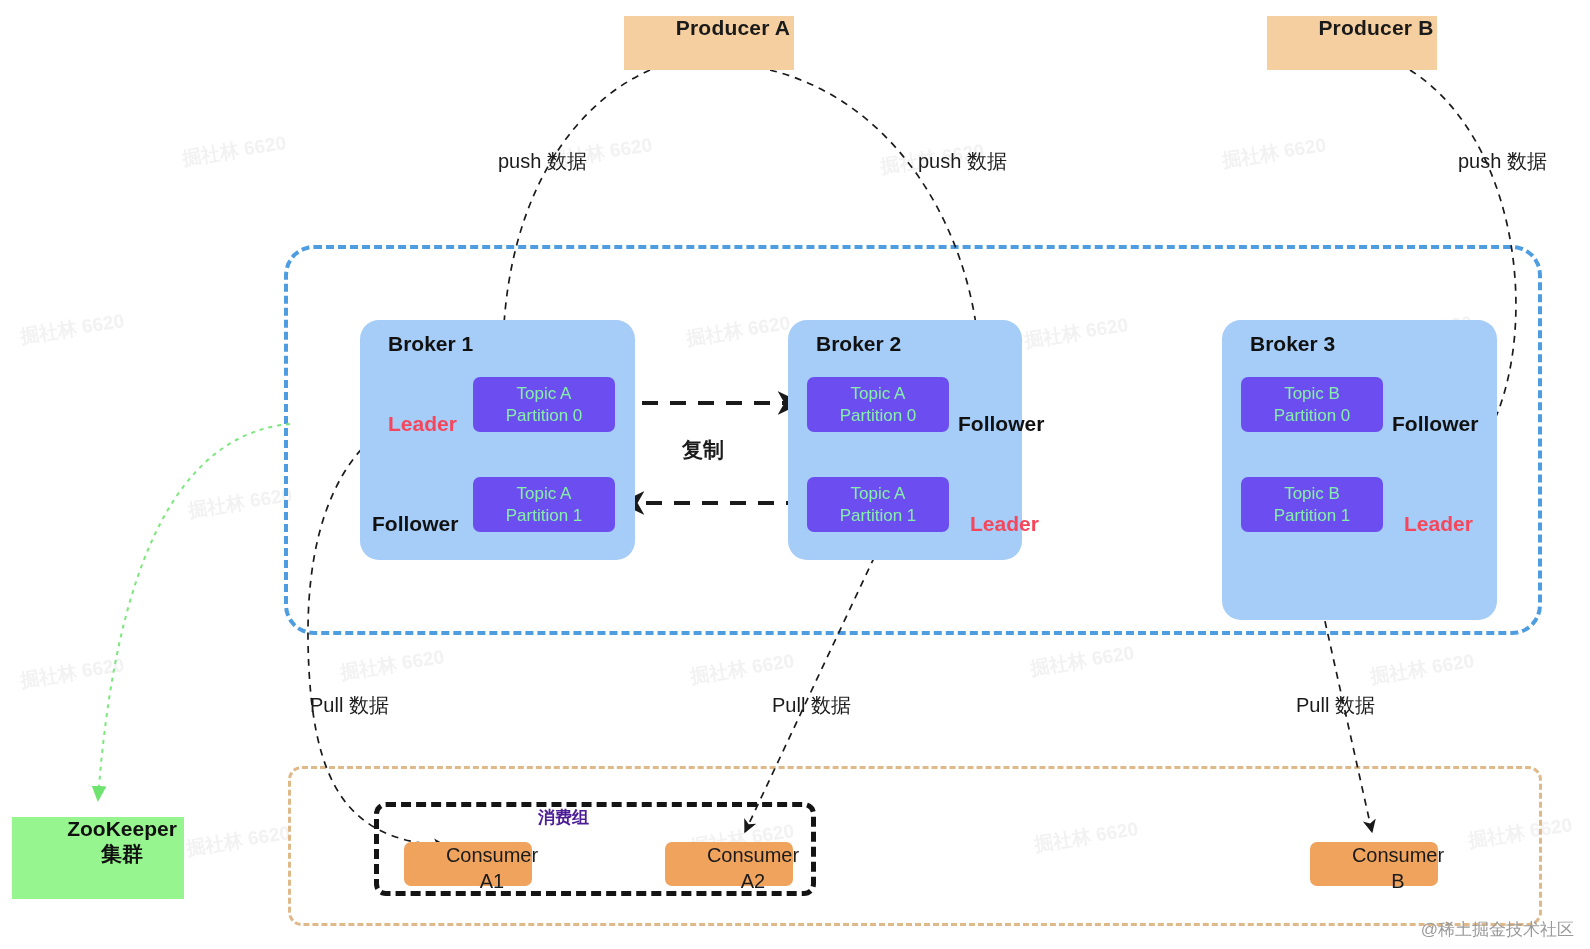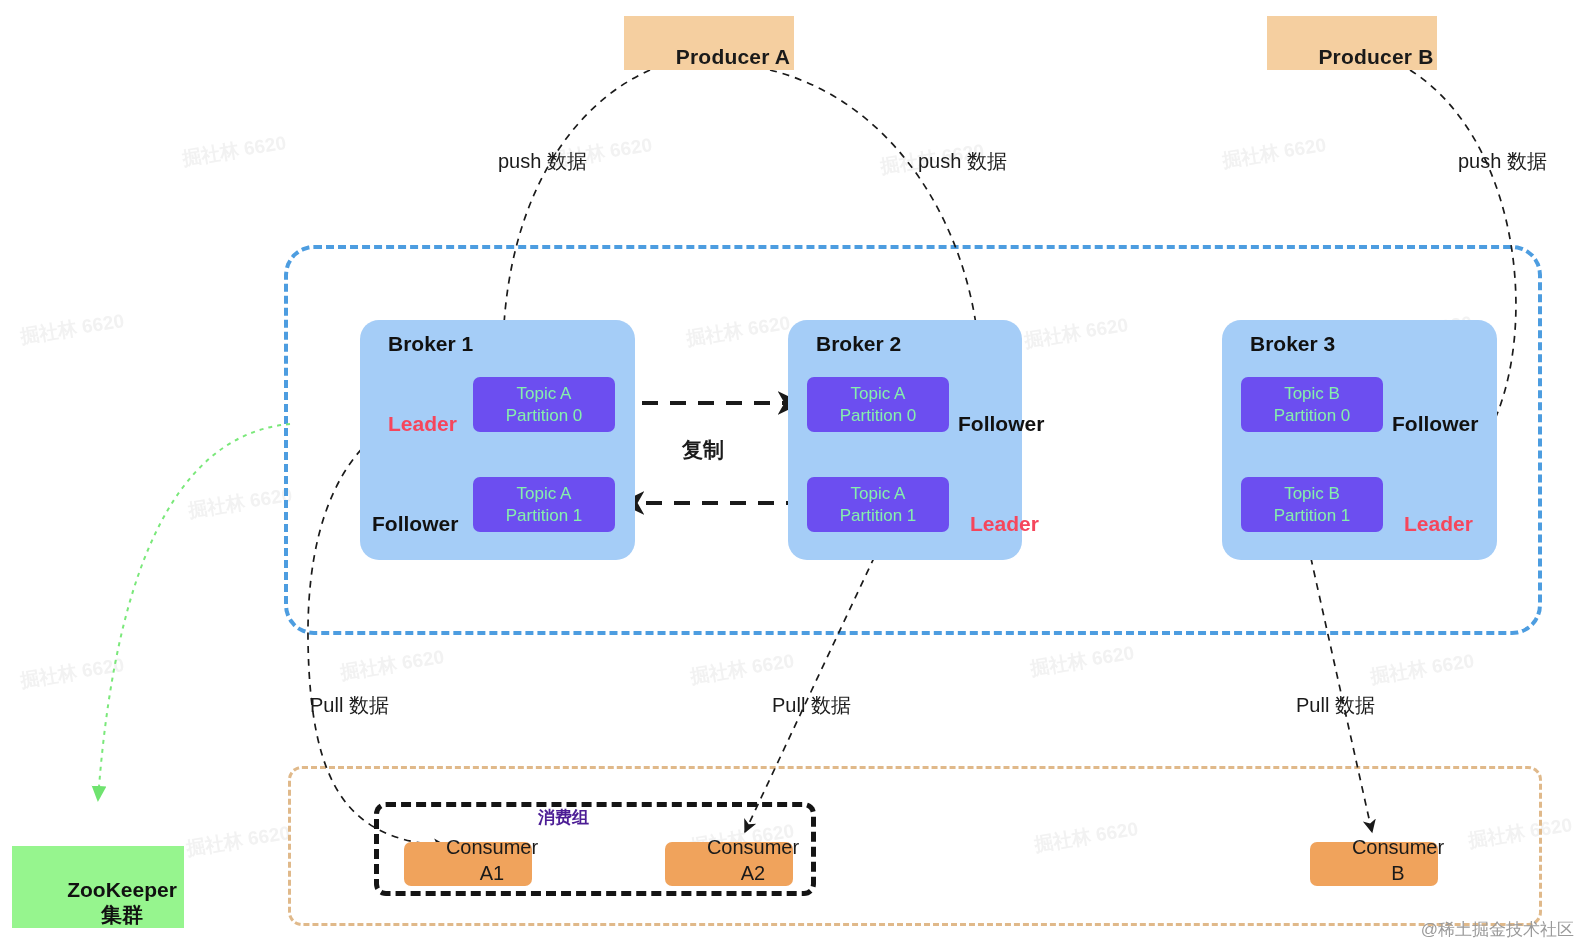--- a/index.html
+++ b/index.html
@@ -24,21 +24,21 @@
     pointer-events: none;
   }
 
   
   .node {
     position: absolute;
     box-sizing: border-box;
     display: flex;
     flex-direction: column;
     align-items: center;
-    justify-content: flex-end;
+    justify-content: flex-start;
     text-align: center;
     line-height: 1.18;
     padding-left: 48px;
   }
 
   .producer {
     background: #f5cfa0;
     color: #1a1a1a;
     font-weight: bold;
     font-size: 21px;
@@ -253,38 +253,38 @@
       <span>Topic A</span>
       <span>Partition 0</span>
     </div>
 
     <div class="partition" style="left:19px; top:157px; width:142px; height:55px;">
       <span>Topic A</span>
       <span>Partition 1</span>
     </div>
   </div>
 
-  <div class="node broker" style="left:1222px; top:320px; width:275px; height:240px;">
+  <div class="node broker" style="left:1222px; top:320px; width:275px; height:300px;">
     <div class="broker-title">Broker 3</div>
 
     <div class="role" style="left:170px; top:92px;">Follower</div>
     <div class="role leader" style="left:182px; top:192px;">Leader</div>
 
     <div class="partition" style="left:19px; top:57px; width:142px; height:55px;">
       <span>Topic B</span>
       <span>Partition 0</span>
     </div>
 
     <div class="partition" style="left:19px; top:157px; width:142px; height:55px;">
       <span>Topic B</span>
       <span>Partition 1</span>
     </div>
   </div>
 
-  <div class="node zookeeper" style="left:12px; top:846px; width:172px; height:82px;">
+  <div class="node zookeeper" style="left:12px; top:817px; width:172px; height:82px;">
     <span>ZooKeeper</span>
     <span>集群</span>
   </div>
 
   <div class="node consumer" style="left:404px; top:842px; width:128px; height:44px;">
     <span>Consumer</span>
     <span>A1</span>
   </div>
 
   <div class="node consumer" style="left:665px; top:842px; width:128px; height:44px;">

